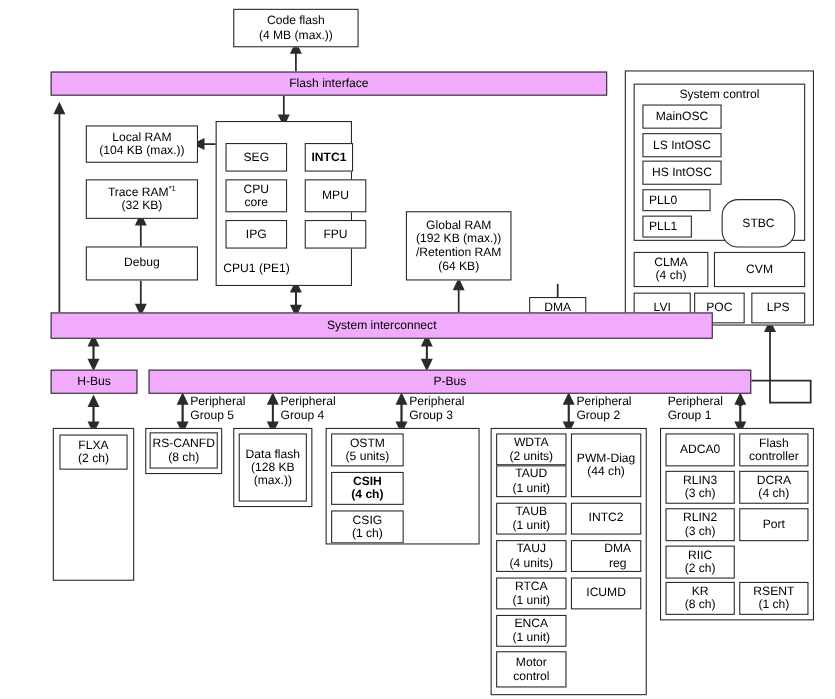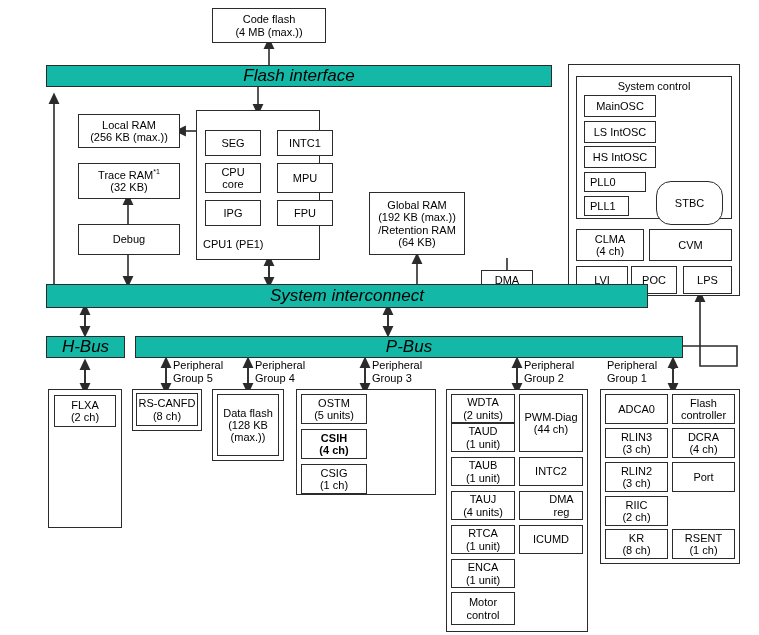--- a/index.html
+++ b/index.html
@@ -26,27 +26,26 @@
     text-align:center;
     font-size:11px;
     line-height:1.12;
     color:#000;
     white-space:pre-line;
   }
   .bus{
     position:absolute;
     box-sizing:border-box;
     border:1.5px solid #2b2b2b;
-    background:#14b8a6;
+    background:#f0abfc;
     display:flex;
     align-items:center;
     justify-content:center;
-    font-size:17px;
-    color:#000;
-    font-style:italic;
+    font-size:11px;
+    color:#000;
   }
   .container{
     position:absolute;
     box-sizing:border-box;
     border:1.5px solid #2b2b2b;
     background:#ffffff;
   }
   .grp-label{
     position:absolute;
     font-size:11px;
@@ -136,33 +135,33 @@
     </g>
     <circle cx="673" cy="366" r="3.2" fill="#2b2b2b"></circle>
   </svg>
 
   <div class="box" style="left:212px;top:8px;width:114px;height:35px;">Code flash
 (4 MB (max.))</div>
 
   <div class="bus" style="left:46px;top:65px;width:506px;height:22px;">Flash interface</div>
 
   <div class="box" style="left:78px;top:114px;width:102px;height:34px;">Local RAM
-(256 KB (max.))</div>
+(104 KB (max.))</div>
 
   <div class="box" style="left:78px;top:163px;width:102px;height:36px;">
     <span><span>Trace RAM</span><sup>*1</sup><br><span>(32 KB)</span></span>
   </div>
 
   <div class="box" style="left:78px;top:224px;width:102px;height:31px;">Debug</div>
 
   <div class="container" style="left:196px;top:110px;width:124px;height:150px;"></div>
   <div class="cpu-caption" style="left:203px;top:238px;">CPU1 (PE1)</div>
 
   <div class="box" style="left:205px;top:130px;width:56px;height:26px;">SEG</div>
-  <div class="box" style="left:277px;top:130px;width:56px;height:26px;left:277px;">INTC1</div>
+  <div class="box" style="left:277px;top:130px;width:44px;height:26px;left:277px;font-weight:bold;">INTC1</div>
   <div class="box" style="left:205px;top:163px;width:56px;height:30px;">CPU
 core</div>
   <div class="box" style="left:277px;top:163px;width:56px;height:30px;text-align:center;">MPU</div>
   <div class="box" style="left:205px;top:200px;width:56px;height:26px;">IPG</div>
   <div class="box" style="left:277px;top:200px;width:56px;height:26px;">FPU</div>
 
   <div class="box" style="left:369px;top:192px;width:96px;height:63px;">Global RAM
 (192 KB (max.))
 /Retention RAM
 (64 KB)</div>

